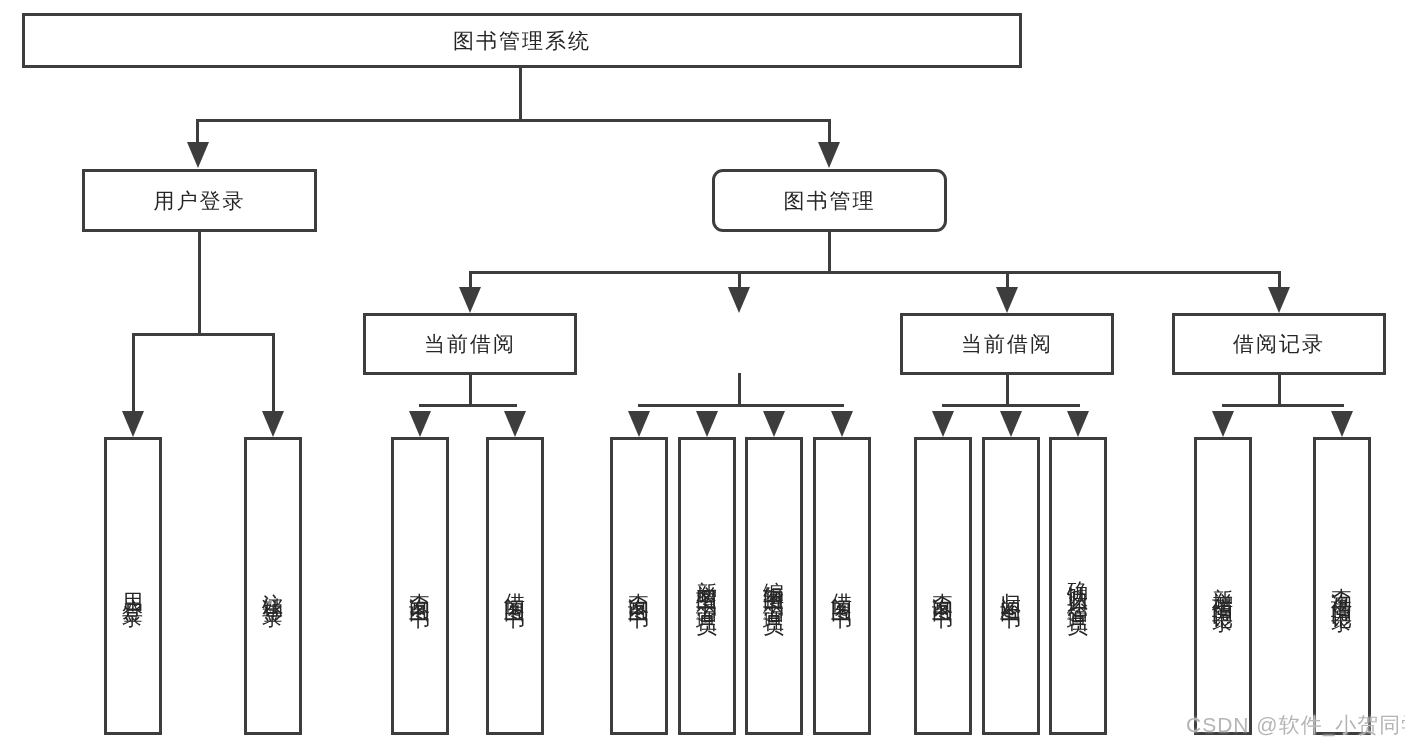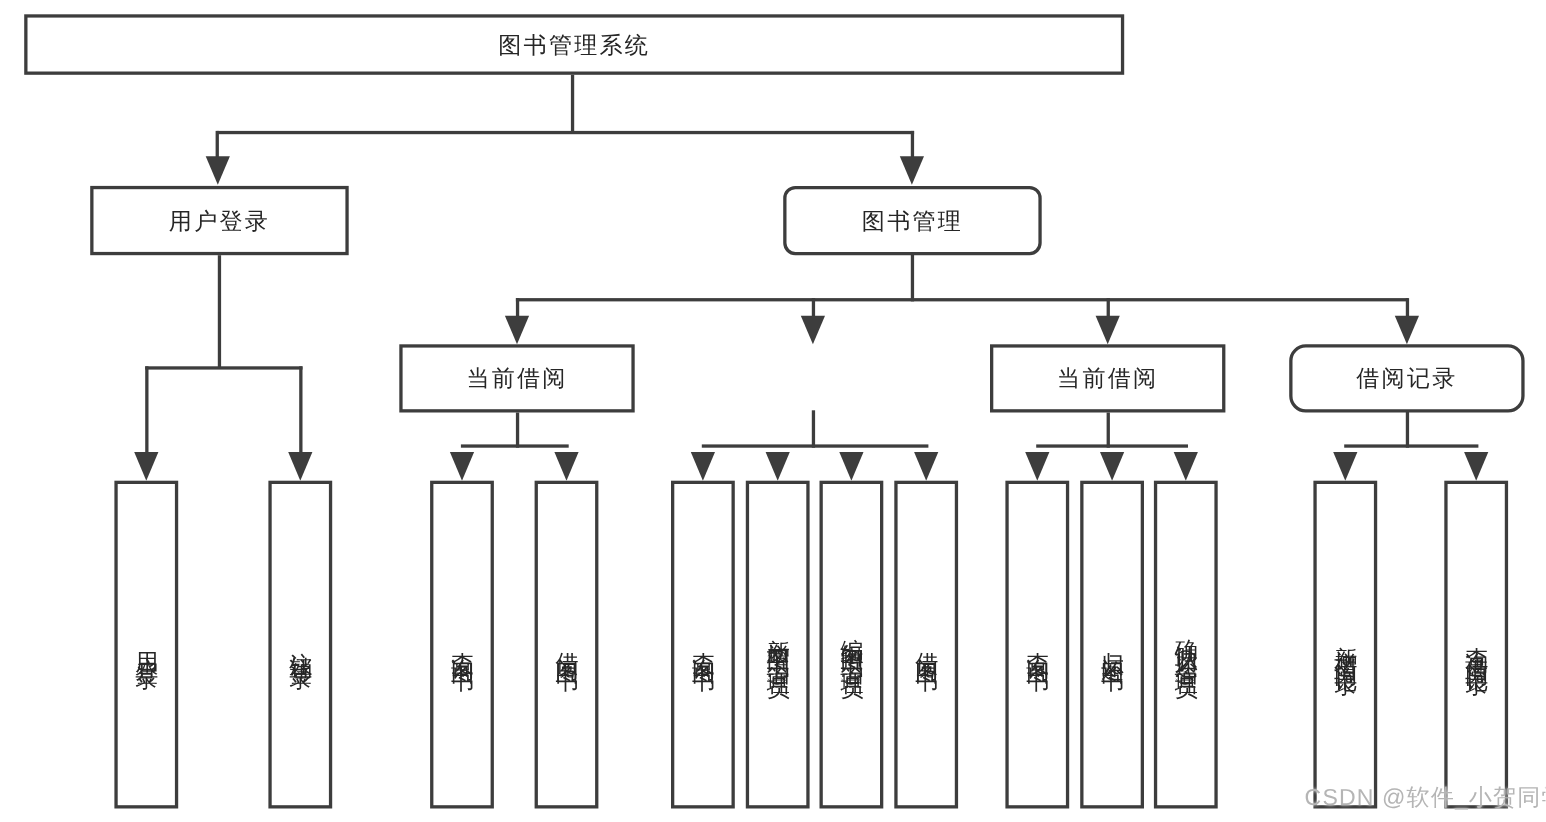--- a/index.html
+++ b/index.html
@@ -111,21 +111,21 @@
   <div class="arrow-down" style="left:996px; top:287px;"></div>
   <div class="vline" style="left:1278px; top:271px; height:19px;"></div>
   <div class="arrow-down" style="left:1268px; top:287px;"></div>
 
   <div class="box" style="left:363px; top:313px; width:214px; height:62px;">
     <span>当前借阅</span>
   </div>
   <div class="box" style="left:900px; top:313px; width:214px; height:62px;">
     <span>当前借阅</span>
   </div>
-  <div class="box" style="left:1172px; top:313px; width:214px; height:62px;border-radius:15px;">
+  <div class="box" style="left:1172px; top:313px; width:214px; height:62px;">
     <span>借阅记录</span>
   </div>
 
   <div class="vline" style="left:469px; top:373px; height:34px;"></div>
   <div class="hline" style="left:419px; top:404px; width:98px;"></div>
   <div class="arrow-down" style="left:409px; top:411px;"></div>
   <div class="arrow-down" style="left:504px; top:411px;"></div>
 
   <div class="vline" style="left:738px; top:373px; height:34px;"></div>
   <div class="hline" style="left:638px; top:404px; width:206px;"></div>

